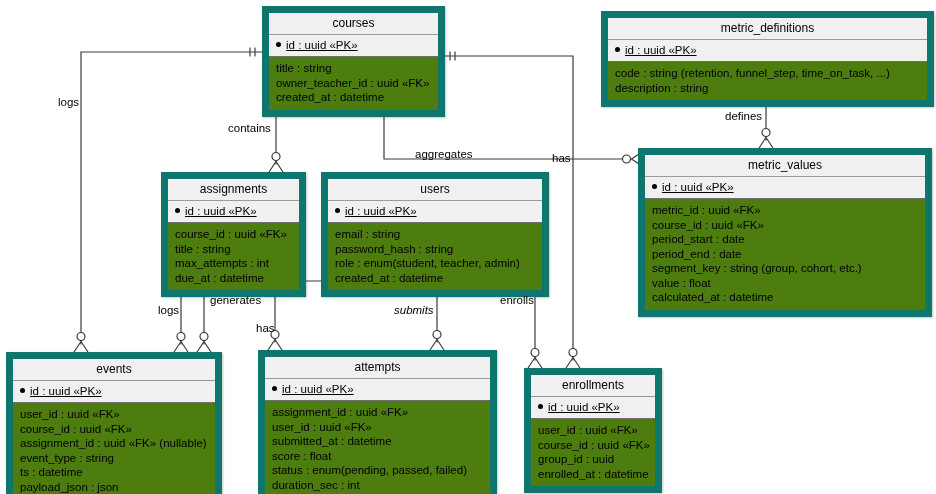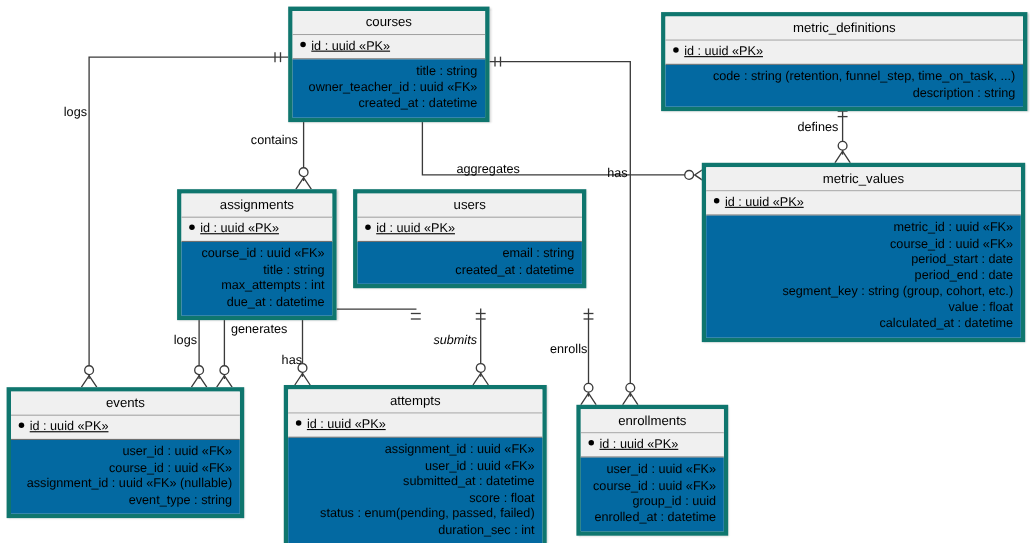--- a/index.html
+++ b/index.html
@@ -7,21 +7,21 @@
     font-family:"Liberation Sans","DejaVu Sans",sans-serif;
     width:936px;height:494px;position:relative;overflow:hidden;
     -webkit-font-smoothing:antialiased;
   }
   #canvas{position:absolute;left:0;top:0;width:936px;height:494px;}
   #edges{position:absolute;left:0;top:0;width:936px;height:494px;pointer-events:none;}
 
   .entity{
     position:absolute;
     box-sizing:border-box;
-    border:4px solid #0f766e;
+    border:7px solid #0f766e;
     background:#f0f0f0;
     box-shadow:1px 1px 2px rgba(0,0,0,0.22);
     font-size:11.5px;
     color:#000;
   }
   .ent-title{
     text-align:center;
     font-size:12px;
     padding:4px 6px 4px 6px;
     border-bottom:1px solid #9a9a9a;
@@ -37,23 +37,22 @@
     white-space:nowrap;
     text-decoration:underline;
   }
   .ent-pk .bullet{
     display:inline-block;width:5px;height:5px;border-radius:50%;
     background:#000;vertical-align:middle;margin-right:5px;
     position:relative;top:-1px;
   }
   .ent-fields{
     padding:4px 7px 5px 7px;
-    background:#0369a1;
+    background:#4d7c0f;
     line-height:14.5px;
-    text-align:right;
   }
   .ent-fields div{white-space:nowrap;}
 
   .edge-label{
     position:absolute;
     font-size:11.5px;
     color:#000;
     white-space:nowrap;
     background:transparent;
     line-height:12px;
@@ -169,37 +168,41 @@
     <div class="ent-title">assignments</div>
     <div class="ent-pk"><span class="bullet"></span><span>id : uuid «PK»</span></div>
     <div class="ent-fields">
       <div>course_id : uuid «FK»</div>
       <div>title : string</div>
       <div>max_attempts : int</div>
       <div>due_at : datetime</div>
     </div>
   </div>
 
-  <div class="entity" style="left:321px;top:172px;width:212px;">
+  <div class="entity" style="left:321px;top:172px;width:228px;">
     <div class="ent-title">users</div>
     <div class="ent-pk"><span class="bullet"></span><span>id : uuid «PK»</span></div>
     <div class="ent-fields">
       <div>email : string</div>
+      <div>password_hash : string</div>
+      <div>role : enum(student, teacher, admin)</div>
       <div>created_at : datetime</div>
     </div>
   </div>
 
   <div class="entity" style="left:6px;top:352px;width:216px;">
     <div class="ent-title">events</div>
     <div class="ent-pk"><span class="bullet"></span><span>id : uuid «PK»</span></div>
     <div class="ent-fields">
       <div>user_id : uuid «FK»</div>
       <div>course_id : uuid «FK»</div>
       <div>assignment_id : uuid «FK» (nullable)</div>
       <div>event_type : string</div>
+      <div>ts : datetime</div>
+      <div>payload_json : json</div>
     </div>
   </div>
 
   <div class="entity" style="left:258px;top:350px;width:239px;">
     <div class="ent-title">attempts</div>
     <div class="ent-pk"><span class="bullet"></span><span>id : uuid «PK»</span></div>
     <div class="ent-fields">
       <div>assignment_id : uuid «FK»</div>
       <div>user_id : uuid «FK»</div>
       <div>submitted_at : datetime</div>
@@ -222,15 +225,15 @@
 
   <div class="edge-label" style="left:58px;top:96px;">logs</div>
   <div class="edge-label" style="left:228px;top:122px;">contains</div>
   <div class="edge-label" style="left:415px;top:148px;">aggregates</div>
   <div class="edge-label" style="left:552px;top:152px;">has</div>
   <div class="edge-label" style="left:725px;top:110px;">defines</div>
   <div class="edge-label" style="left:158px;top:304px;">logs</div>
   <div class="edge-label" style="left:256px;top:322px;">has</div>
   <div class="edge-label" style="left:210px;top:294px;">generates</div>
   <div class="edge-label" style="left:394px;top:304px;font-style:italic;">submits</div>
-  <div class="edge-label" style="left:500px;top:312px;text-align:center;">enrolls</div>
+  <div class="edge-label" style="left:500px;top:294px;text-align:center;">enrolls</div>
 
 </div>
 
 </body></html>

